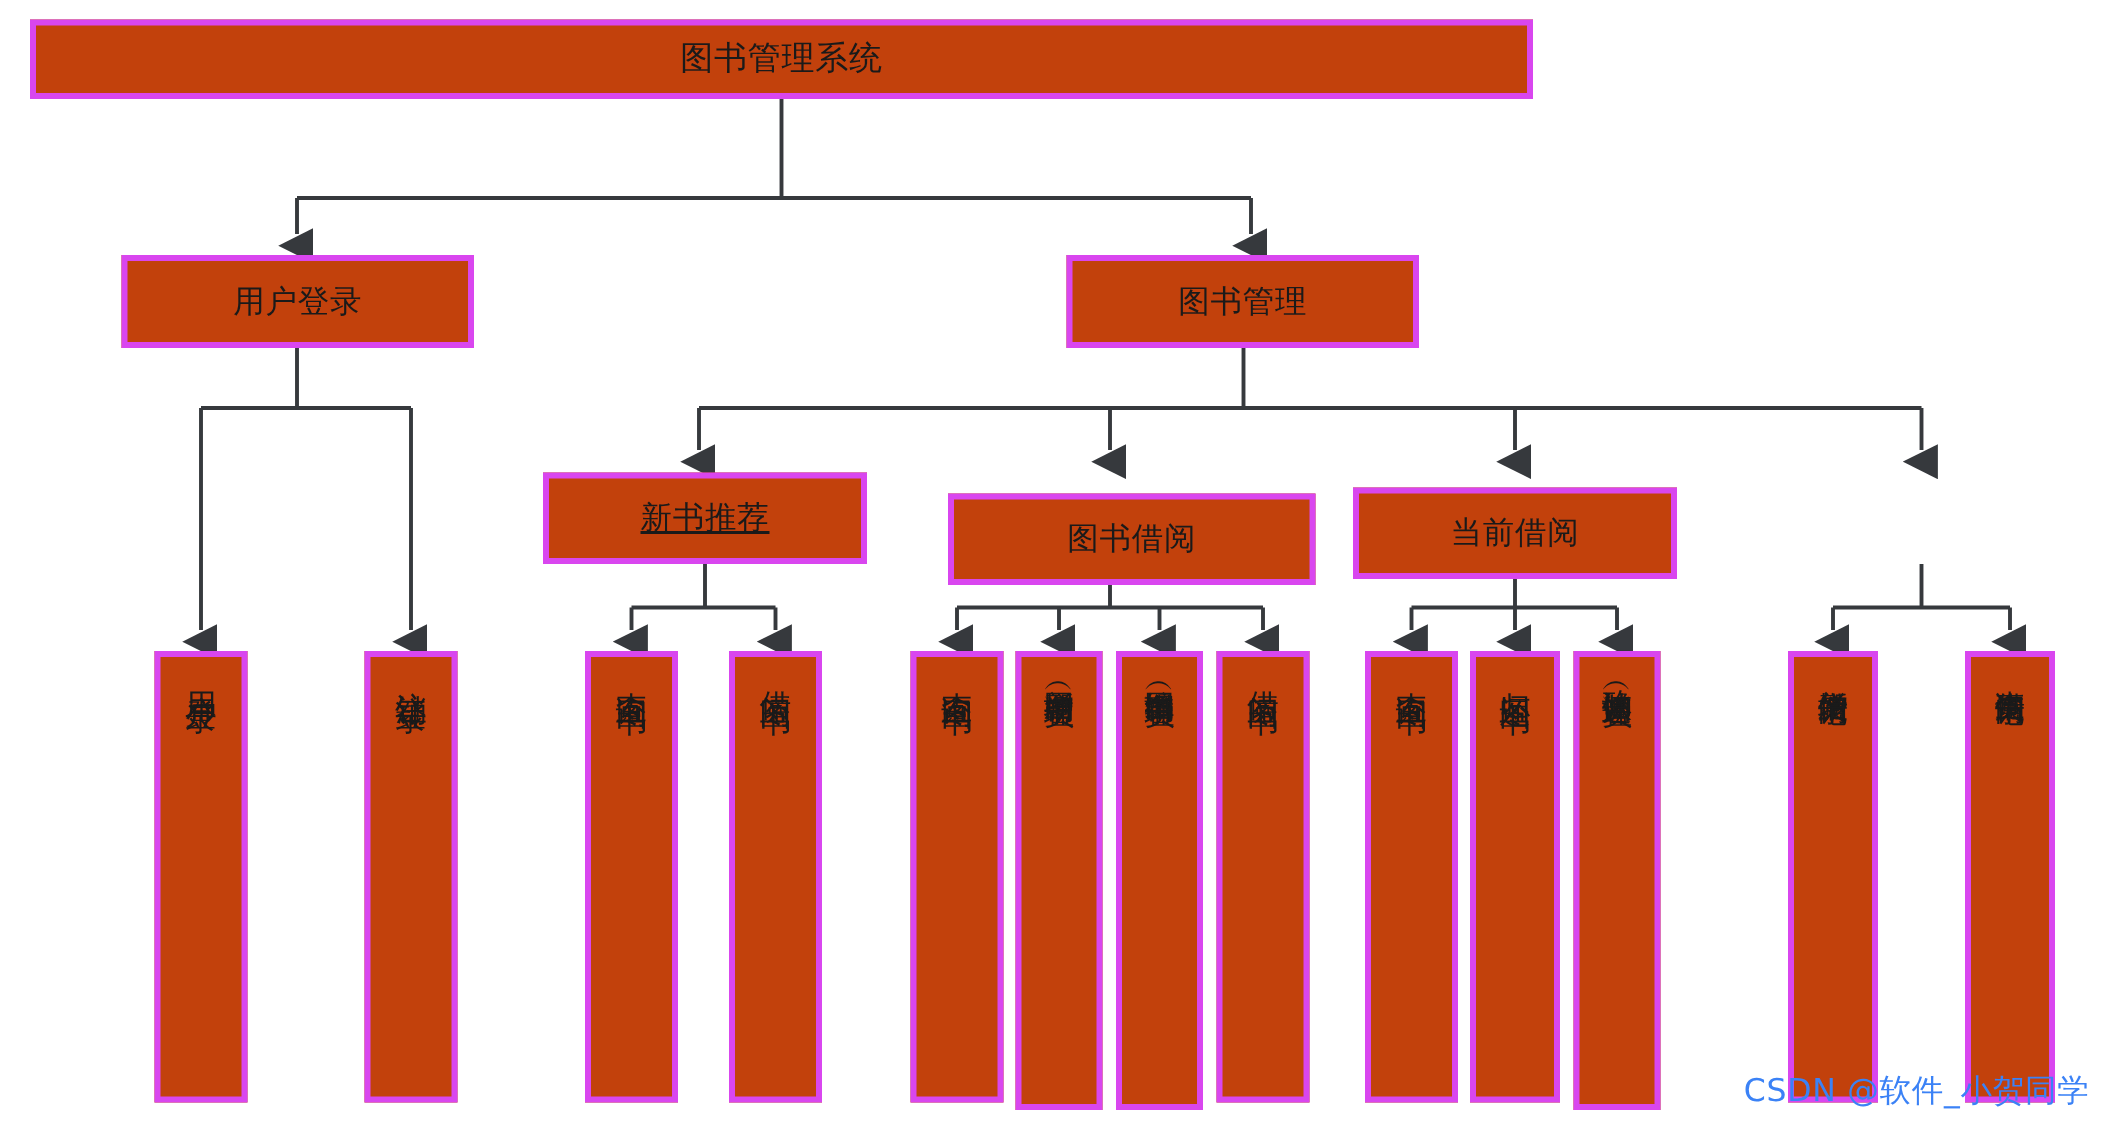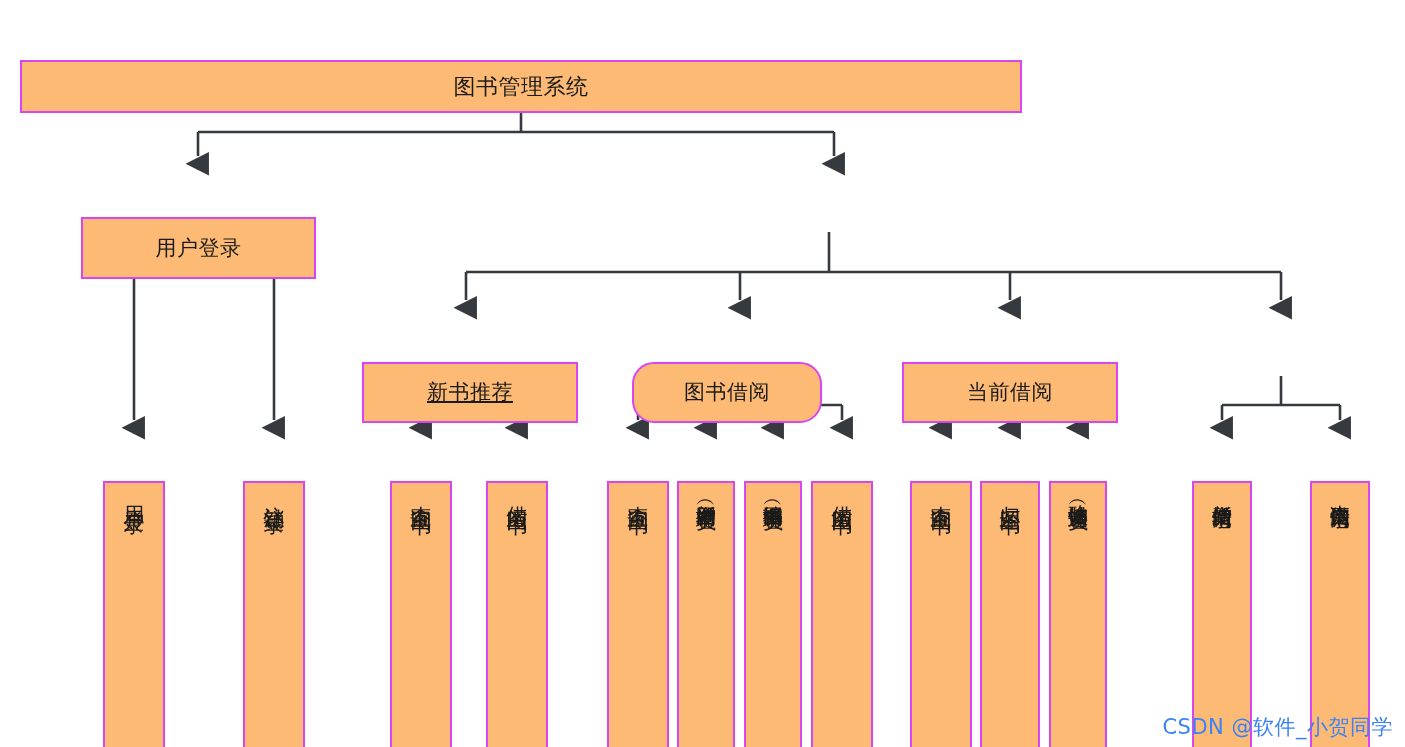--- a/index.html
+++ b/index.html
@@ -22,27 +22,26 @@
     position: absolute;
     left: 0;
     top: 0;
     width: 1405px;
     height: 747px;
     pointer-events: none;
   }
   .node {
     position: absolute;
     box-sizing: border-box;
-    background: #fdba74;
-    border: 2px solid #d946ef;
+    background: #c2410c;
+    border: 4px solid #d946ef;
     display: flex;
     align-items: center;
     justify-content: center;
     color: #1a1a1a;
-    margin-top: 47px;
   }
   .node-label {
     display: block;
     text-align: center;
     line-height: 1.18;
     white-space: nowrap;
   }
   
   .node.horiz .node-label {
     font-size: 21px;
@@ -135,28 +134,31 @@
     </g>
   </svg>
 
   <div class="node horiz root" style="left:20px; top:13px; width:1002px; height:53px;">
     <span class="node-label">图书管理系统</span>
   </div>
 
   <div class="node horiz" style="left:81px; top:170px; width:235px; height:62px;">
     <span class="node-label">用户登录</span>
   </div>
+  <div class="node horiz" style="left:711px; top:170px; width:235px; height:62px;">
+    <span class="node-label">图书管理</span>
+  </div>
 
   <div class="node horiz" style="left:362px; top:315px; width:216px; height:61px;text-decoration:underline;">
     <span class="node-label">新书推荐</span>
   </div>
-  <div class="node horiz" style="left:632px; top:315px; width:190px; height:61px;border-radius:22px;">
+  <div class="node horiz" style="left:632px; top:329px; width:245px; height:61px;">
     <span class="node-label">图书借阅</span>
   </div>
-  <div class="node horiz" style="left:902px; top:315px; width:216px; height:61px;">
+  <div class="node horiz" style="left:902px; top:325px; width:216px; height:61px;">
     <span class="node-label">当前借阅</span>
   </div>
 
   <div class="node vert" style="left:103px; top:434px; width:62px; height:301px;">
     <span class="node-label">用户登录</span>
   </div>
   <div class="node vert" style="left:243px; top:434px; width:62px; height:301px;">
     <span class="node-label">注销登录</span>
   </div>
 

